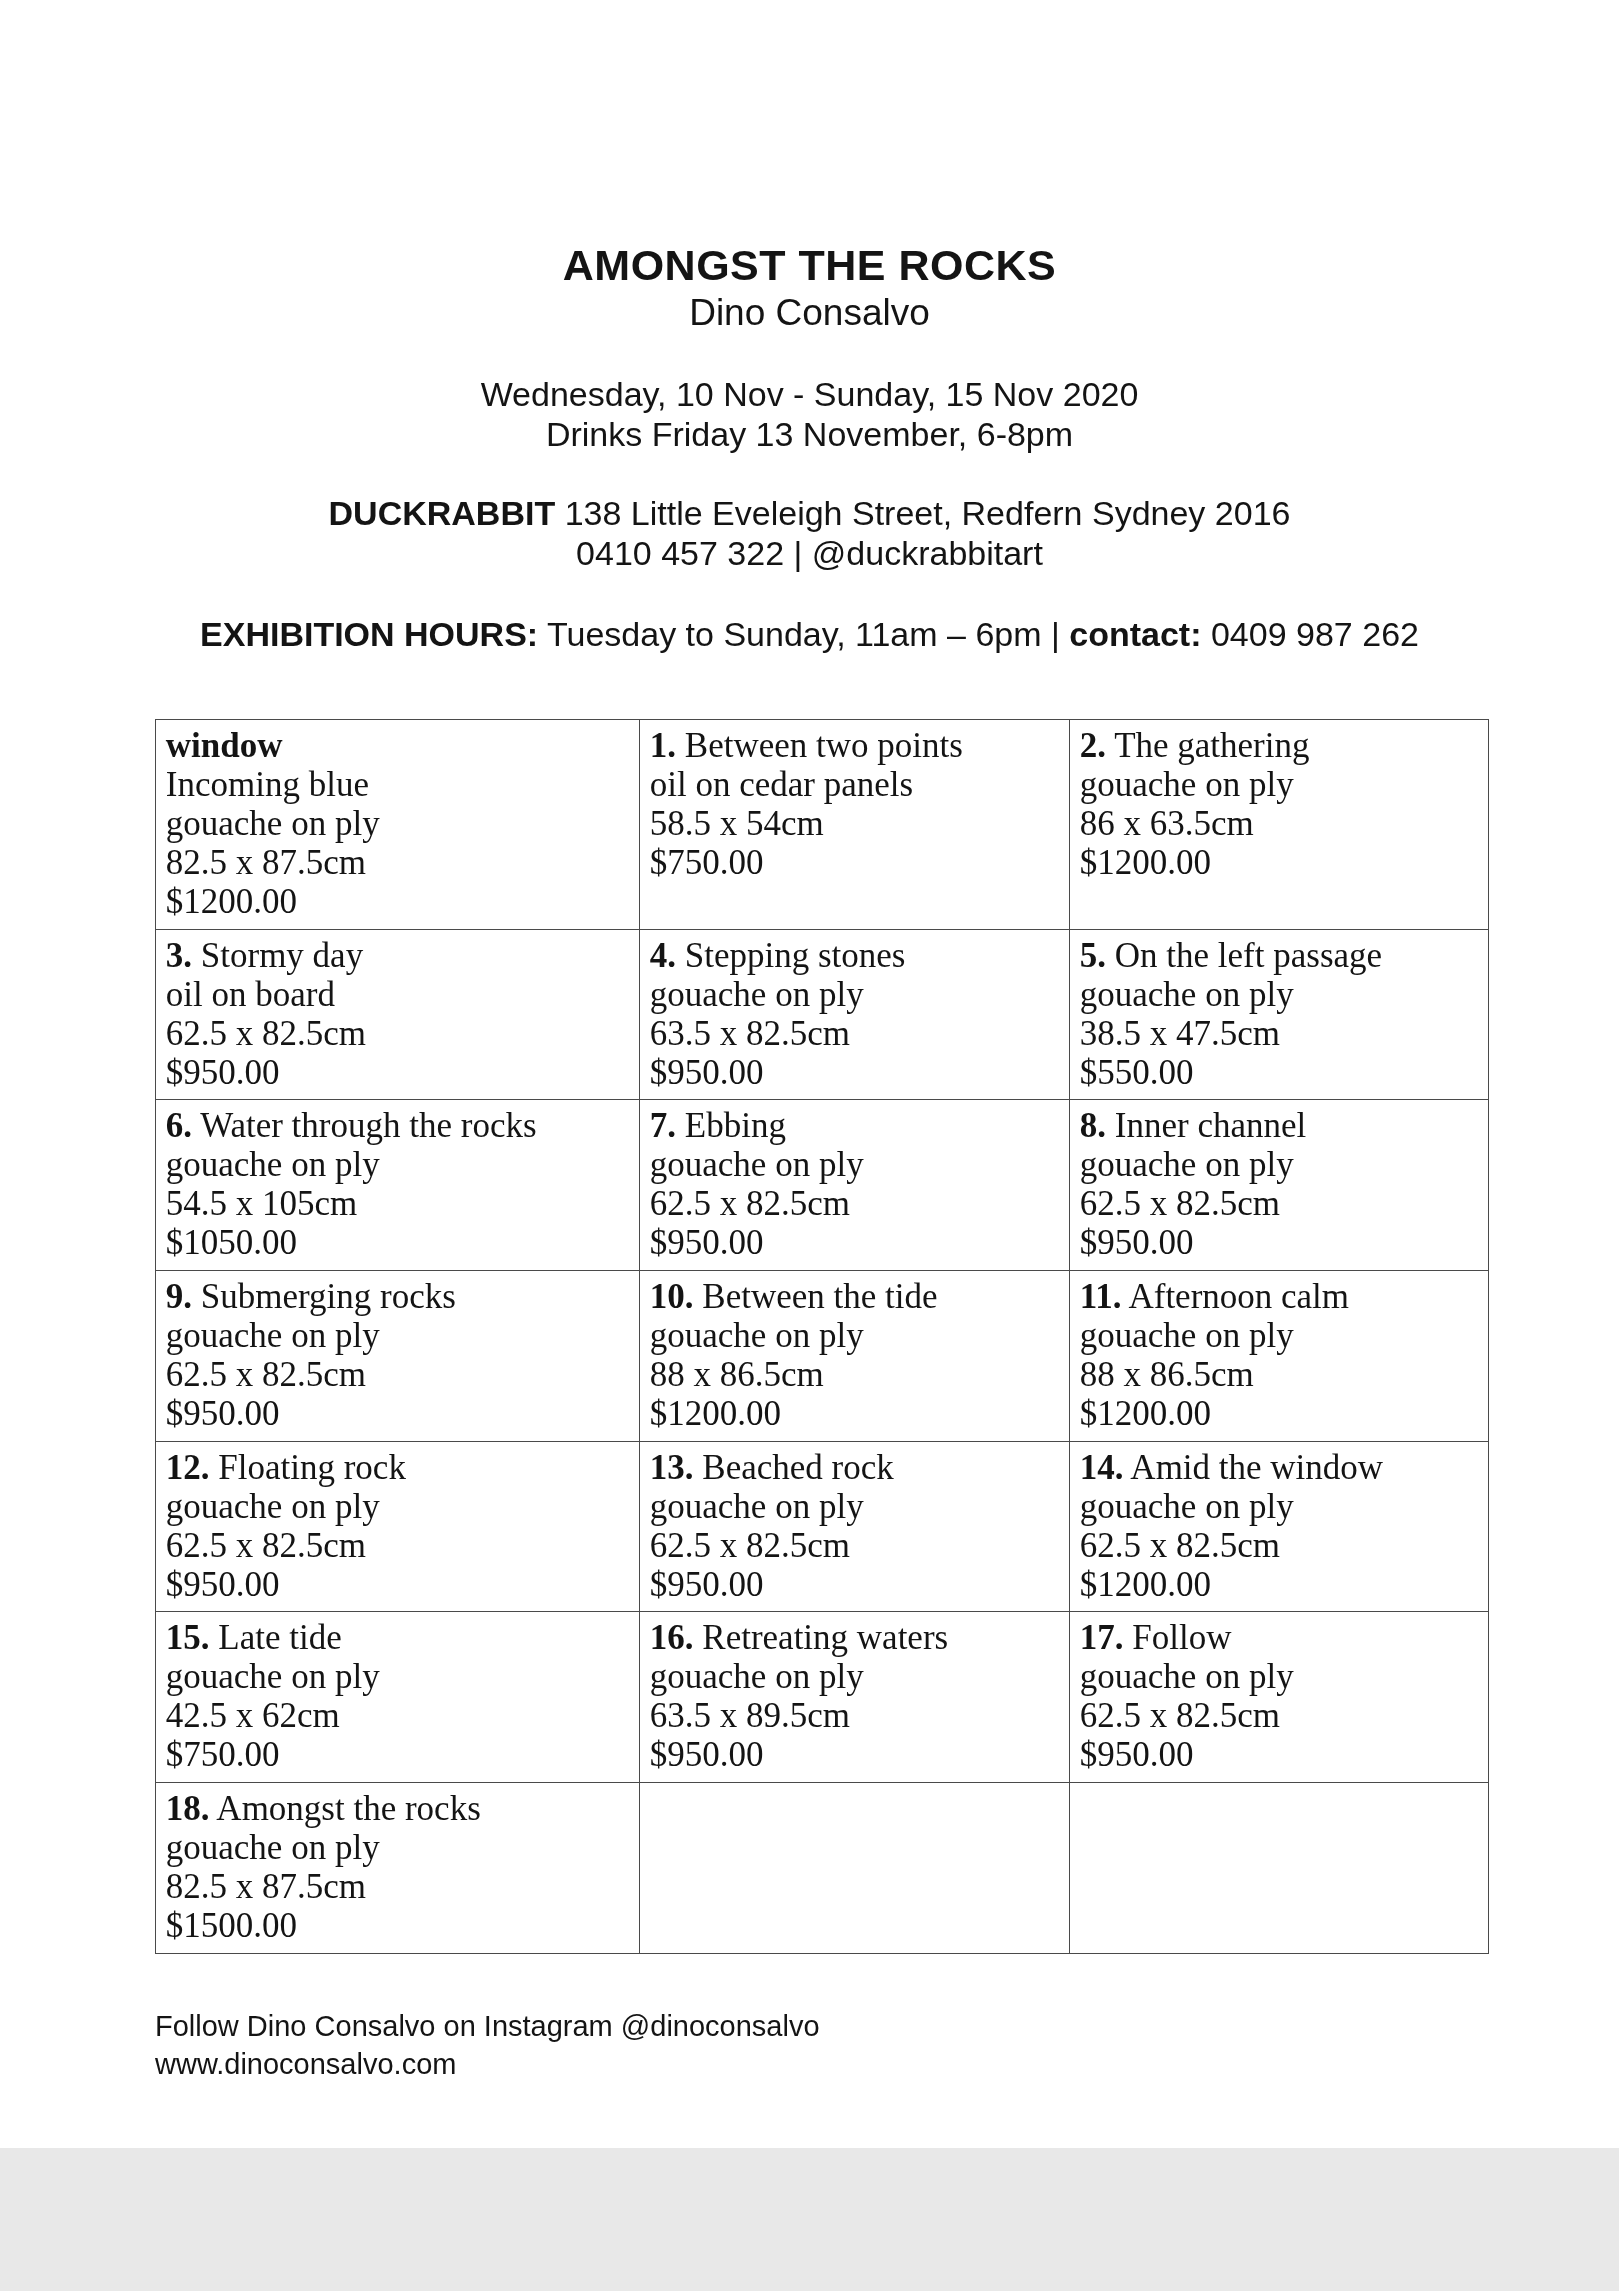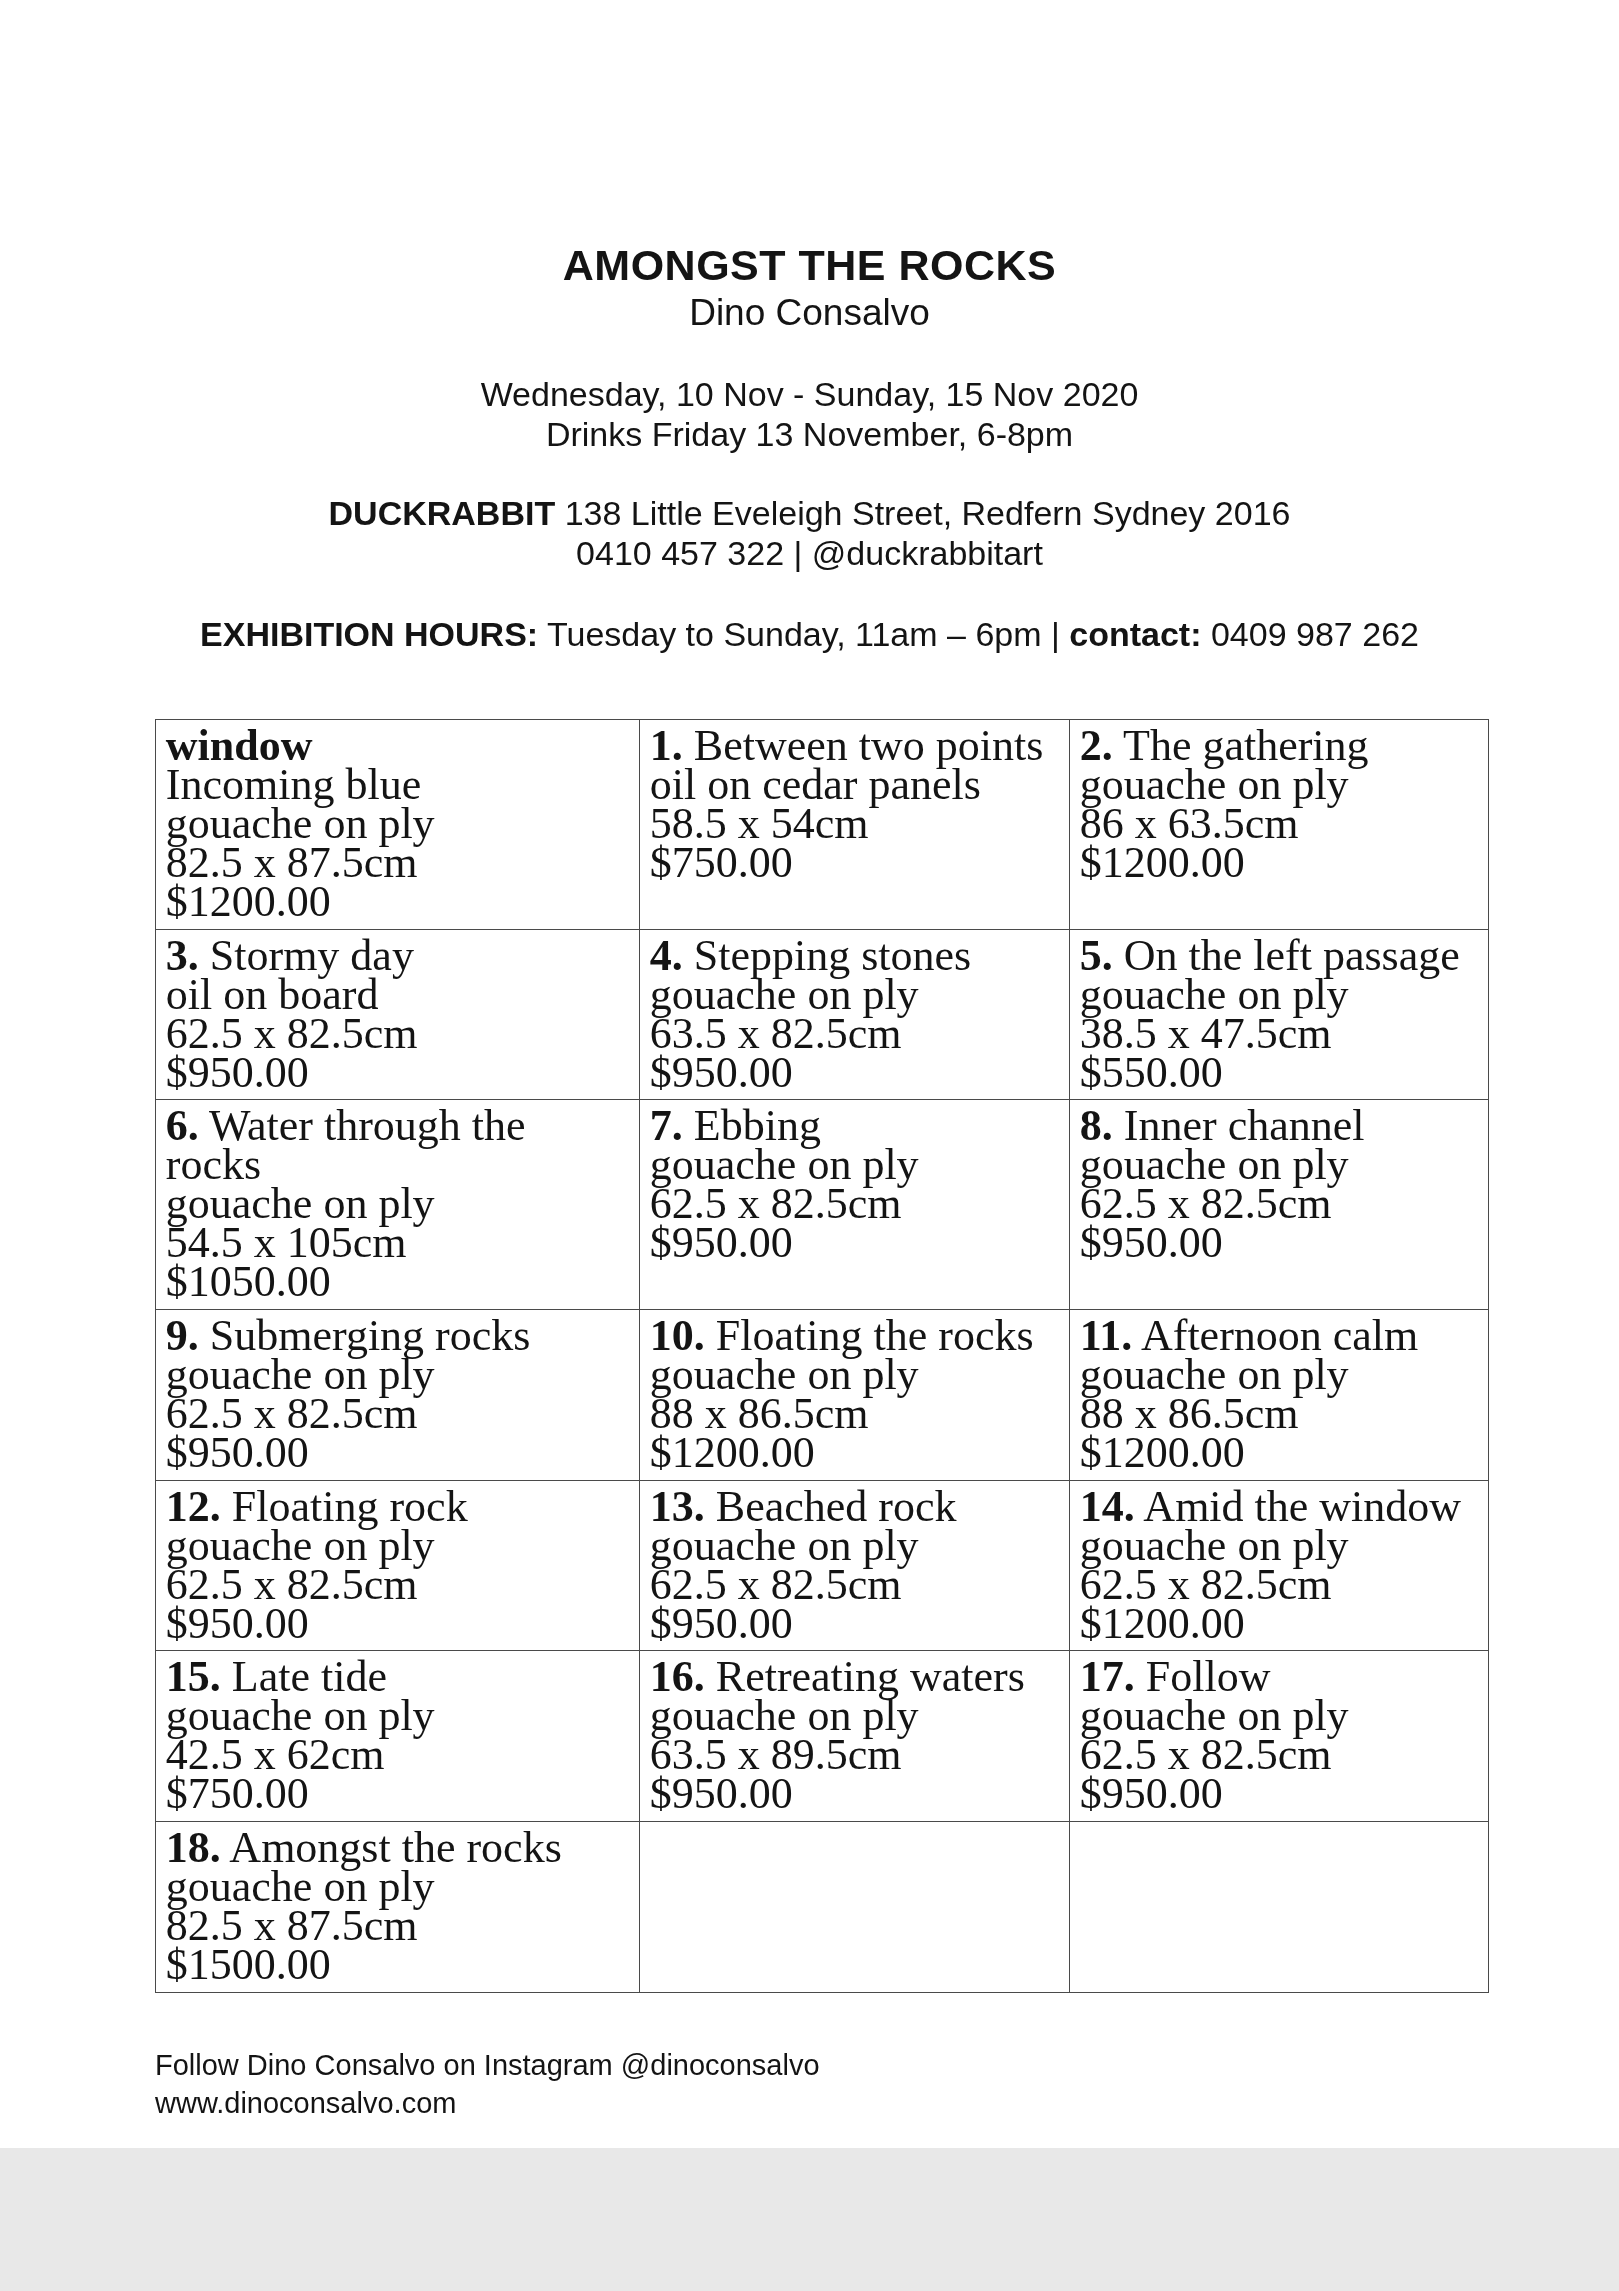--- a/index.html
+++ b/index.html
@@ -24,21 +24,21 @@
   .hblock { margin-top: 39px; font-size: 34px; line-height: 40px; }
   .hblock.hours { margin-top: 41px; }
   .b { font-weight: 700; }
 
   table.price-table {
     margin: 65px 0 0 155px;
     width: 1333px;
     border-collapse: collapse;
     table-layout: fixed;
     font-family: "Liberation Serif", "DejaVu Serif", serif;
-    font-size: 44px;
+    font-size: 35px;
     line-height: 39px;
   }
   table.price-table td {
     border: 1.5px solid #4a4a4a;
     vertical-align: top;
     padding: 5.9px 9.8px 7.8px 9.8px;
     overflow: hidden;
   }
   col.c1 { width: 484px; }
   col.c2 { width: 430px; }
@@ -141,21 +141,21 @@
         </td>
       </tr>
       <tr>
         <td>
           <div><span class="b">9.</span><span> Submerging rocks</span></div>
           <div>gouache on ply</div>
           <div>62.5 x 82.5cm</div>
           <div>$950.00</div>
         </td>
         <td>
-          <div><span class="b">10.</span><span> Floating the rocks</span></div>
+          <div><span class="b">10.</span><span> Between the tide</span></div>
           <div>gouache on ply</div>
           <div>88 x 86.5cm</div>
           <div>$1200.00</div>
         </td>
         <td>
           <div><span class="b">11.</span><span> Afternoon calm</span></div>
           <div>gouache on ply</div>
           <div>88 x 86.5cm</div>
           <div>$1200.00</div>
         </td>

